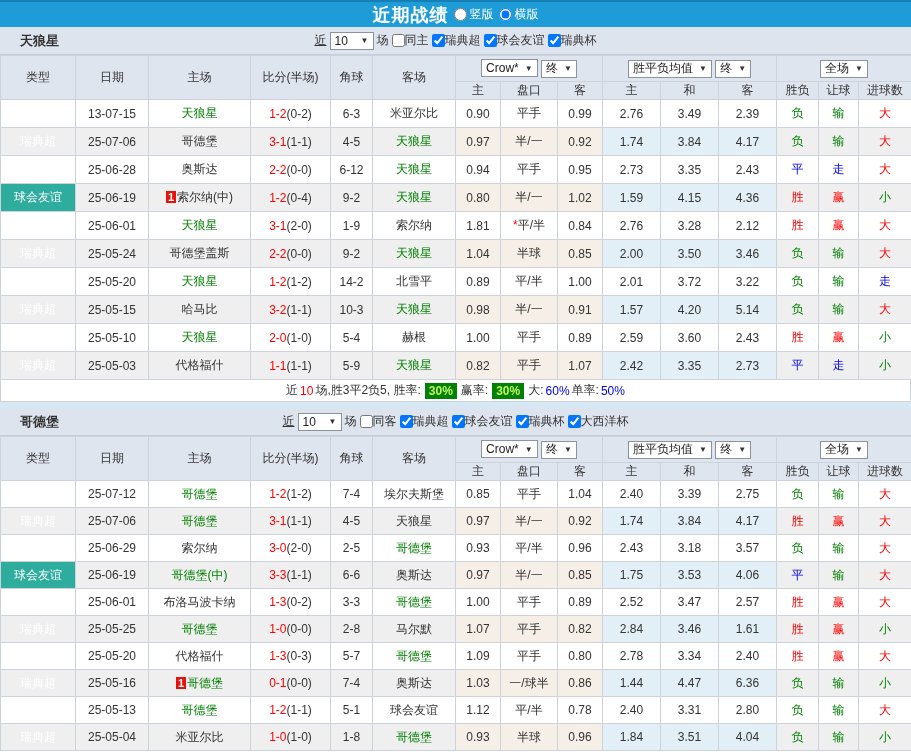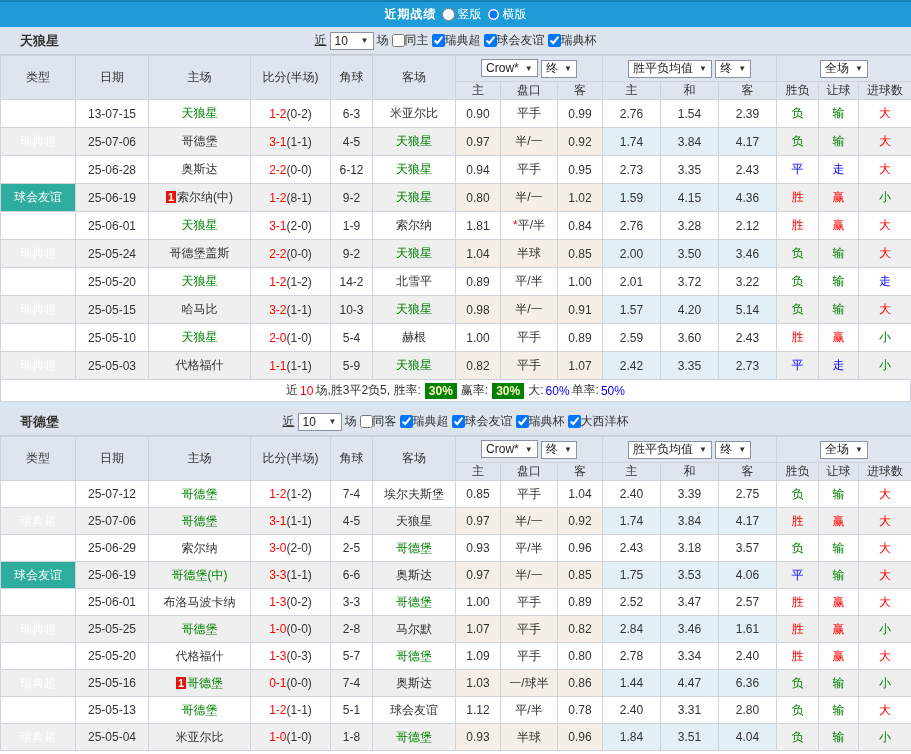--- a/index.html
+++ b/index.html
@@ -7,21 +7,21 @@
   body {
     width:911px; height:754px; overflow:hidden; background:#fff;
     font-family:"Liberation Sans","DejaVu Sans",sans-serif;
     font-size:12px; color:#333;
   }
   
   .topbar {
     height:27px; background:#1E9CD7; border-top:2px solid #177FB4;
     display:flex; align-items:center; justify-content:center; gap:5px; color:#fff;
   }
-  .topbar .title { font-weight:bold; font-size:12px; letter-spacing:1px; }
+  .topbar .title { font-weight:bold; font-size:18px; letter-spacing:1px; }
   .topbar label { display:inline-flex; align-items:center; gap:3px; font-size:12px; cursor:pointer; }
   input[type=radio], input[type=checkbox] { margin:0; width:13px; height:13px; }
   
   .sec-head {
     height:28px; background:#DEE4EE; border-bottom:1px solid #C6CCD8;
     display:flex; align-items:center; position:relative;
   }
   .sec-title { position:absolute; left:20px; font-weight:bold; font-size:13px; color:#333; }
   .filters { margin:0 auto; display:flex; align-items:center; gap:3px; }
   .near-link { text-decoration:underline; cursor:pointer; }
@@ -60,21 +60,21 @@
   .star { color:#FF0000; }
   td.res.c-red { color:#FF0000; }
   td.res.c-blue { color:#0000EE; }
   td.res.c-green { color:#008000; }
   
   .summary {
     height:22px; border:1px solid #CDD2DB; border-top:none; background:#fff;
     display:flex; align-items:center; justify-content:center; gap:2px;
   }
   .red-n { color:#FF0000; }
-  .badge-green { background:#028102; color:#fef9c3; font-weight:bold; padding:1px 4px; margin:0 2px; }
+  .badge-green { background:#028102; color:#bef264; font-weight:bold; padding:1px 4px; margin:0 2px; }
   .blue-val { color:#0000EE; }
   .divider { height:6px; background:#D7E8F5; }
 </style>
 </head>
 <body>
 
 <div class="topbar">
   <span class="title">近期战绩</span>
   <label>
     <input type="radio" name="layout" style="">
@@ -178,21 +178,21 @@
     <td class="league">瑞典超</td>
     <td>13-07-15</td>
     <td class="home"><span class="tname green">天狼星</span></td>
     <td><span class="score-ft">1-2</span><span class="score-half">(0-2)</span></td>
     <td>6-3</td>
     <td class="away"><span class="tname">米亚尔比</span></td>
     <td class="odds">0.90</td>
     <td class="odds"><span>平手</span></td>
     <td class="odds">0.99</td>
     <td class="mean">2.76</td>
-    <td class="mean">1.54</td>
+    <td class="mean">3.49</td>
     <td class="mean">2.39</td>
     <td class="res c-green">负</td>
     <td class="res c-green">输</td>
     <td class="res c-red">大</td>
   </tr>
       <tr>
     <td class="league">瑞典超</td>
     <td>25-07-06</td>
     <td class="home"><span class="tname">哥德堡</span></td>
     <td><span class="score-ft">3-1</span><span class="score-half">(1-1)</span></td>
@@ -222,21 +222,21 @@
     <td class="mean">3.35</td>
     <td class="mean">2.43</td>
     <td class="res c-blue">平</td>
     <td class="res c-blue">走</td>
     <td class="res c-red">大</td>
   </tr>
       <tr>
     <td class="league teal">球会友谊</td>
     <td>25-06-19</td>
     <td class="home"><span class="badge1">1</span><span class="tname">索尔纳(中)</span></td>
-    <td><span class="score-ft">1-2</span><span class="score-half">(8-1)</span></td>
+    <td><span class="score-ft">1-2</span><span class="score-half">(0-4)</span></td>
     <td>9-2</td>
     <td class="away"><span class="tname green">天狼星</span></td>
     <td class="odds">0.80</td>
     <td class="odds"><span>半/一</span></td>
     <td class="odds">1.02</td>
     <td class="mean">1.59</td>
     <td class="mean">4.15</td>
     <td class="mean">4.36</td>
     <td class="res c-red">胜</td>
     <td class="res c-red">赢</td>

